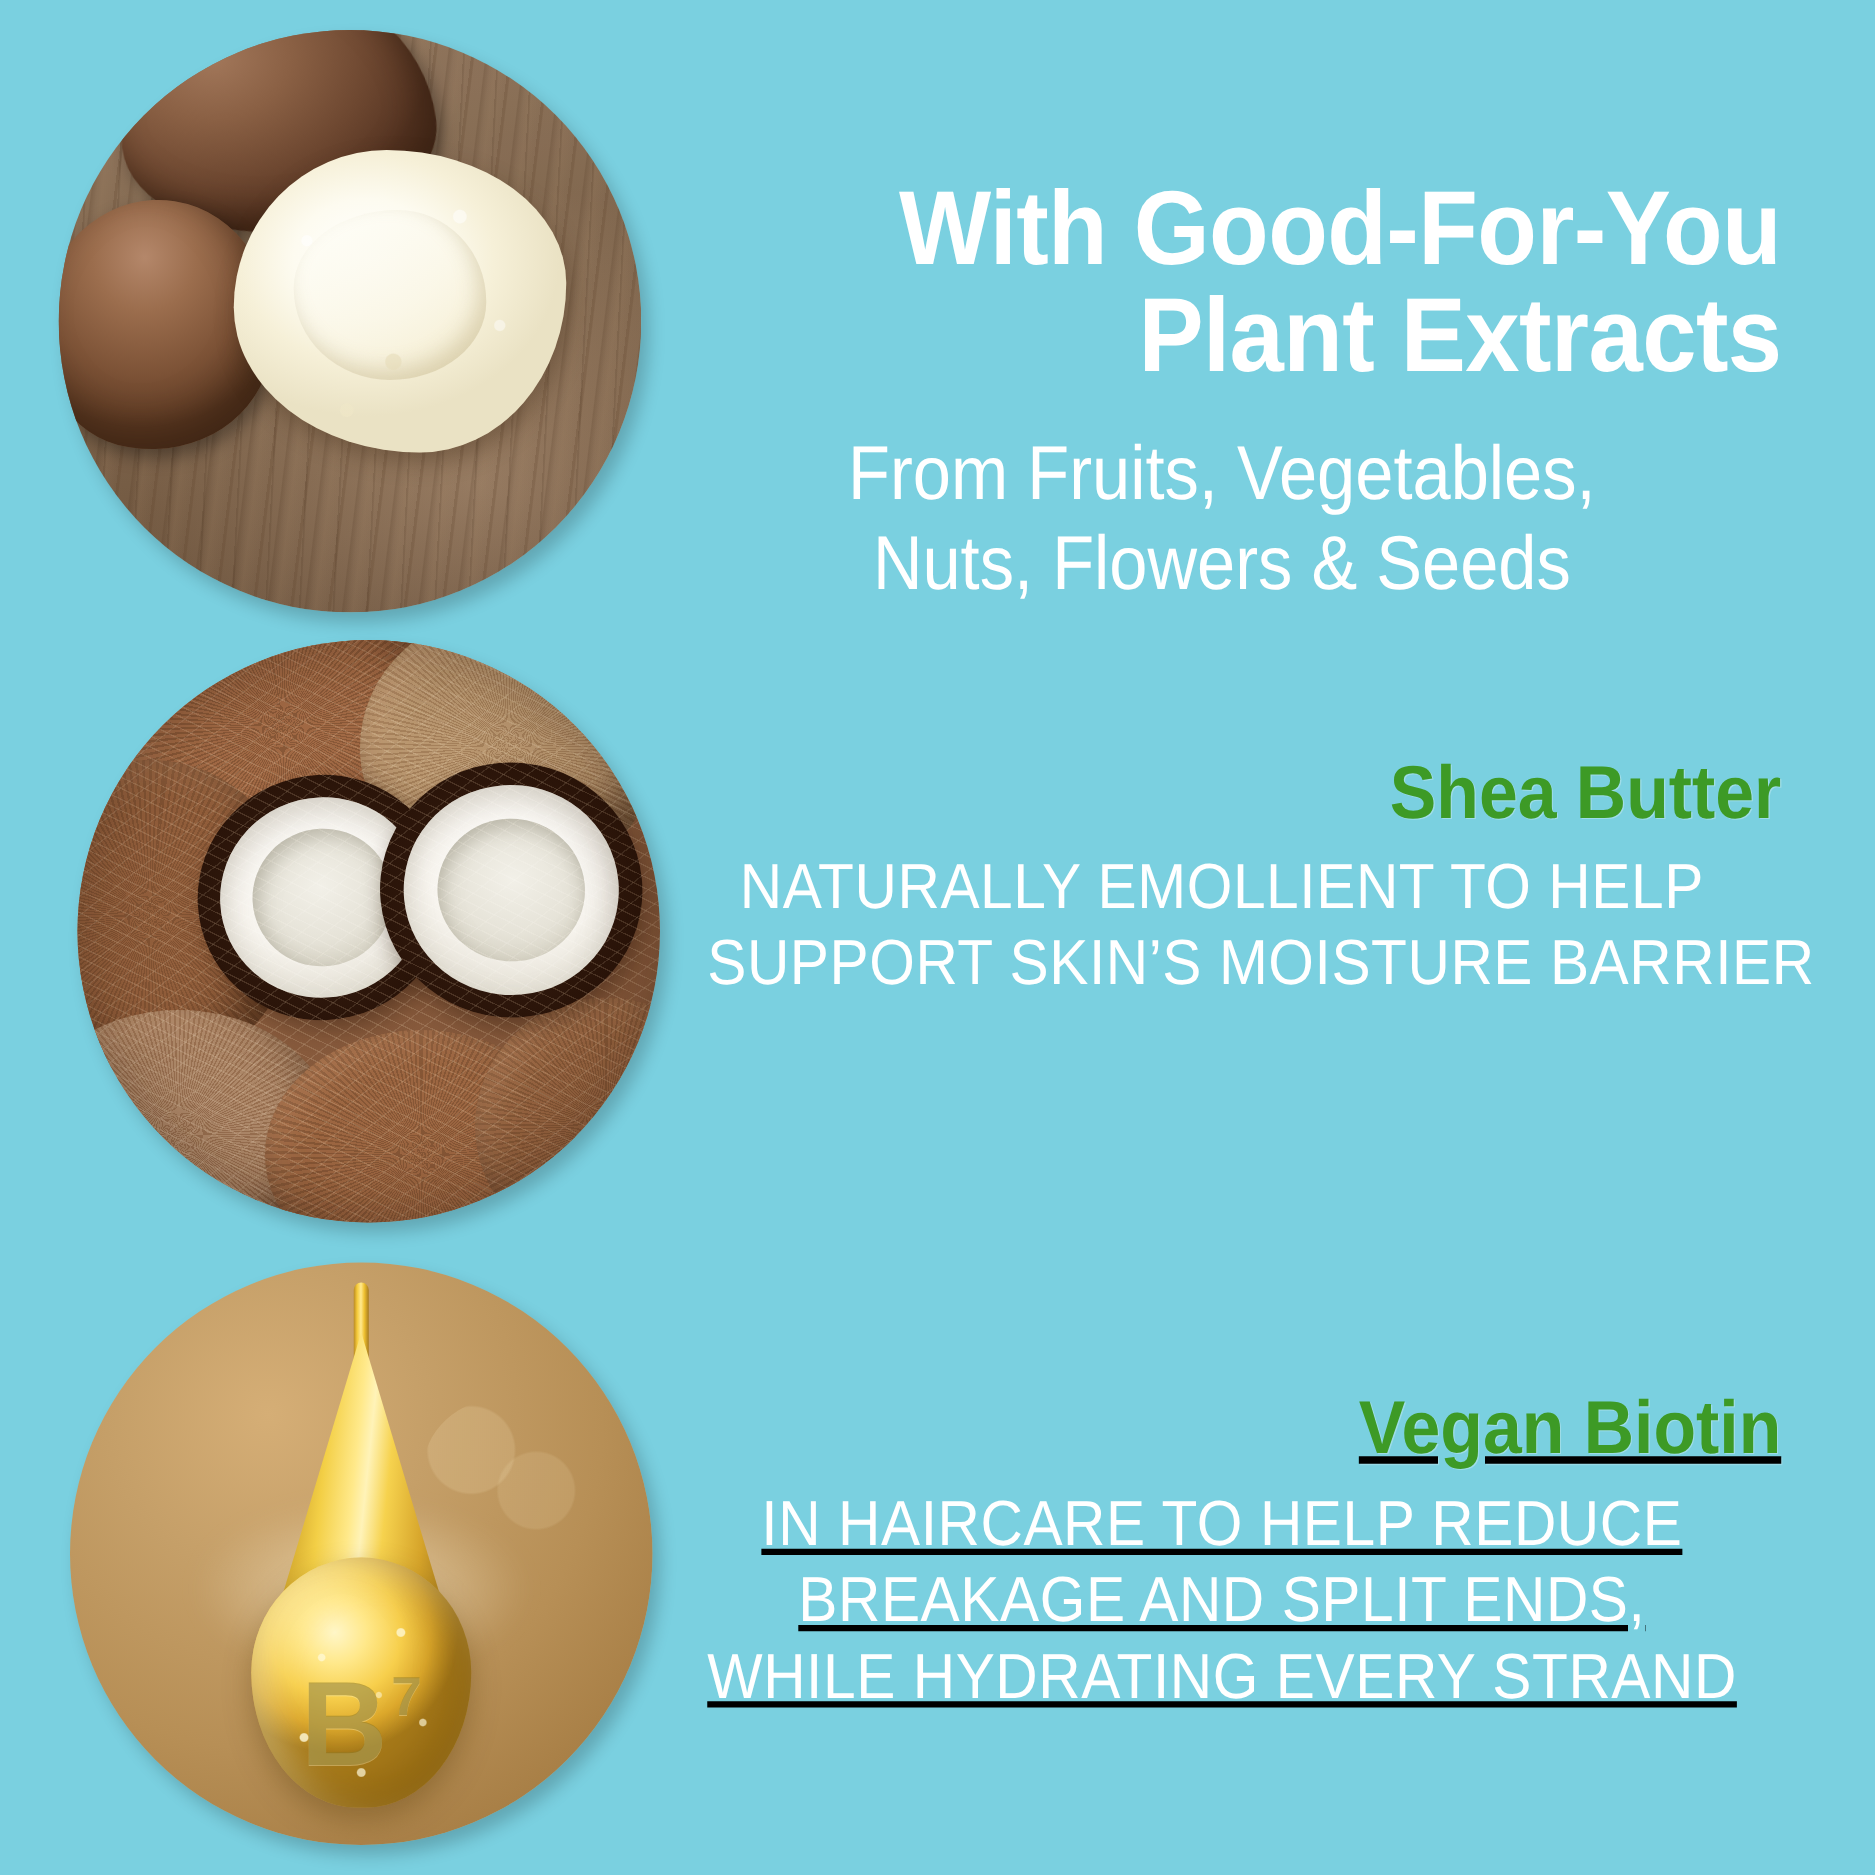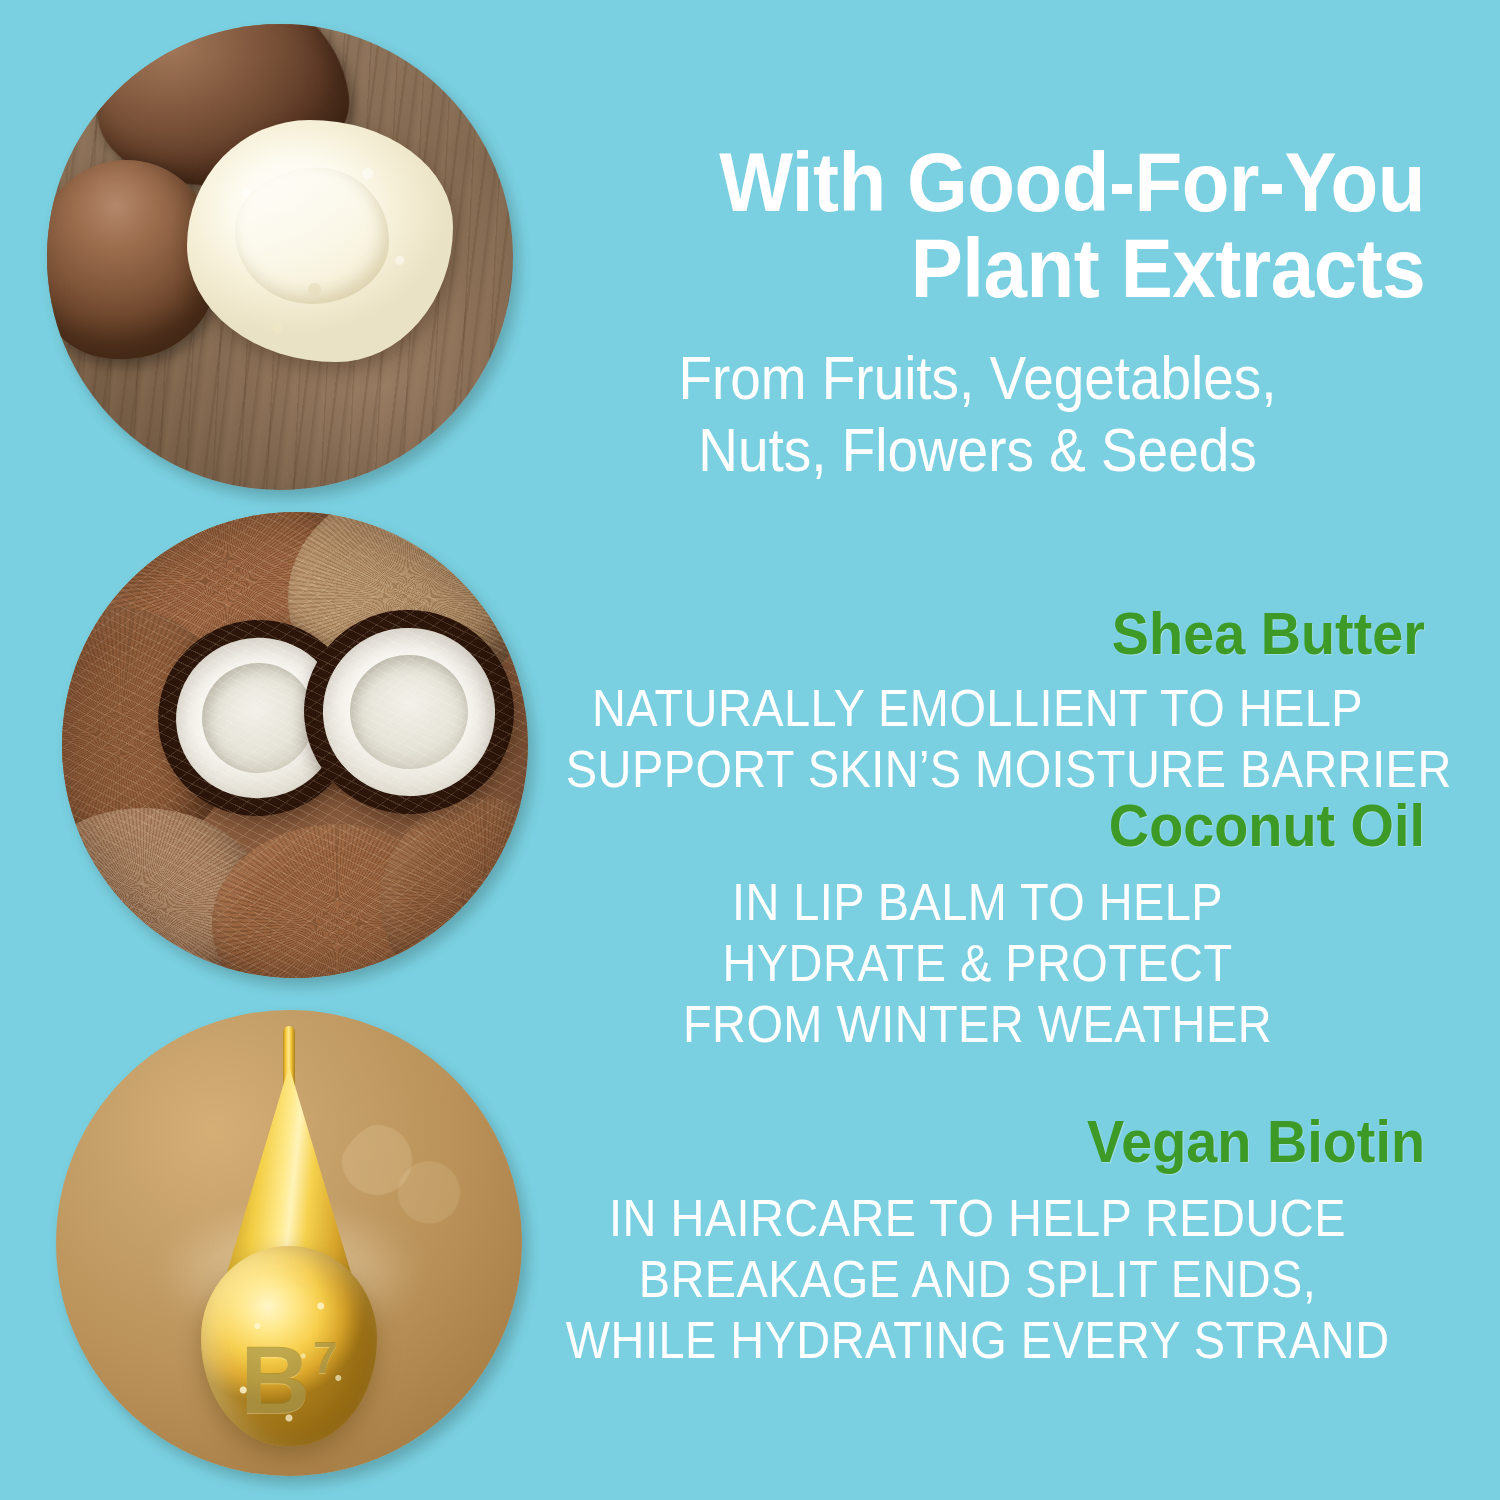--- a/index.html
+++ b/index.html
@@ -288,21 +288,21 @@
     line-height: 1.20;
     text-align: center;
     letter-spacing: 0.5px;
     transform: scaleX(0.92);
     white-space: nowrap;
   }
   #sec-shea    { top: 568px; margin-top: 36px; }
   #sec-shea .sec-title { margin-bottom: 14px; }
   #sec-coconut { top: 796px; }
   #sec-coconut .sec-title { margin-bottom: 16px; }
-  #sec-biotin  { top: 1112px; }
+  #sec-biotin  { top: 1112px; text-decoration: underline; }
   #sec-biotin .sec-title { margin-bottom: 16px; }
 </style>
 </head>
 <body>
 
 <div id="canvas">
 
   <div class="circle" id="circle-shea">
     <div class="wood-grain"></div>
     <div class="wood-grain2"></div>
@@ -353,26 +353,20 @@
 
     <div class="subhead" id="subhead-l1">From Fruits, Vegetables,</div>
     <div class="subhead" id="subhead-l2">Nuts, Flowers &amp; Seeds</div>
 
     <div class="section" id="sec-shea">
       <div class="sec-title">Shea Butter</div>
       <div class="sec-body">NATURALLY EMOLLIENT TO HELP</div>
       <div class="sec-body">SUPPORT SKIN’S MOISTURE BARRIER</div>
     </div>
 
-    <div class="section" id="sec-coconut">
-      <div class="sec-title">Coconut Oil</div>
-      <div class="sec-body">IN LIP BALM TO HELP</div>
-      <div class="sec-body">HYDRATE &amp; PROTECT</div>
-      <div class="sec-body">FROM WINTER WEATHER</div>
-    </div>
 
     <div class="section" id="sec-biotin">
       <div class="sec-title">Vegan Biotin</div>
       <div class="sec-body">IN HAIRCARE TO HELP REDUCE</div>
       <div class="sec-body">BREAKAGE AND SPLIT ENDS,</div>
       <div class="sec-body">WHILE HYDRATING EVERY STRAND</div>
     </div>
 
   </div>
 </div>

